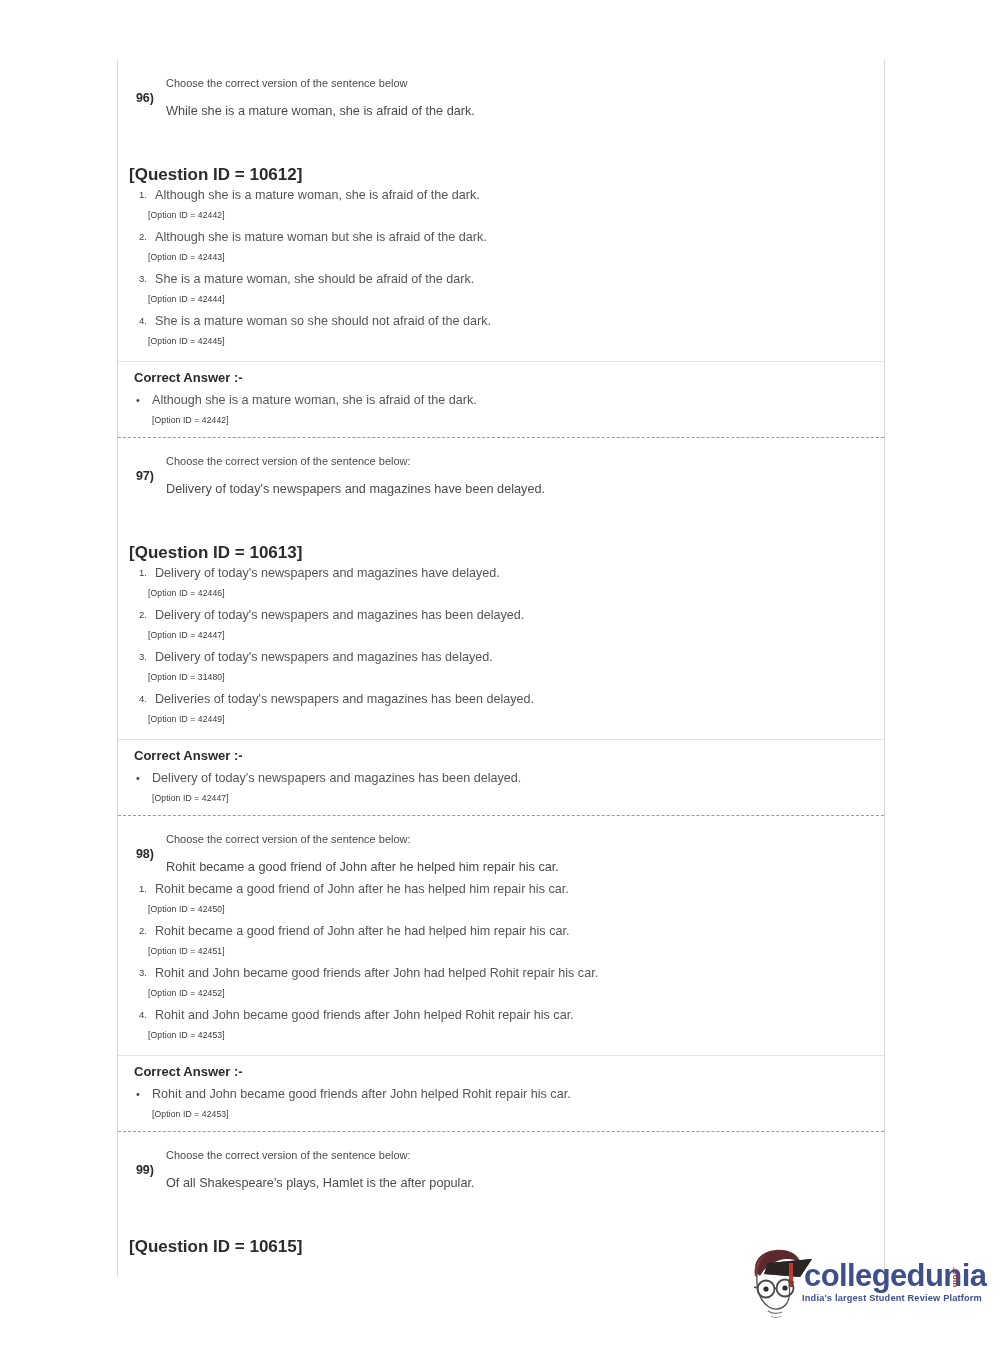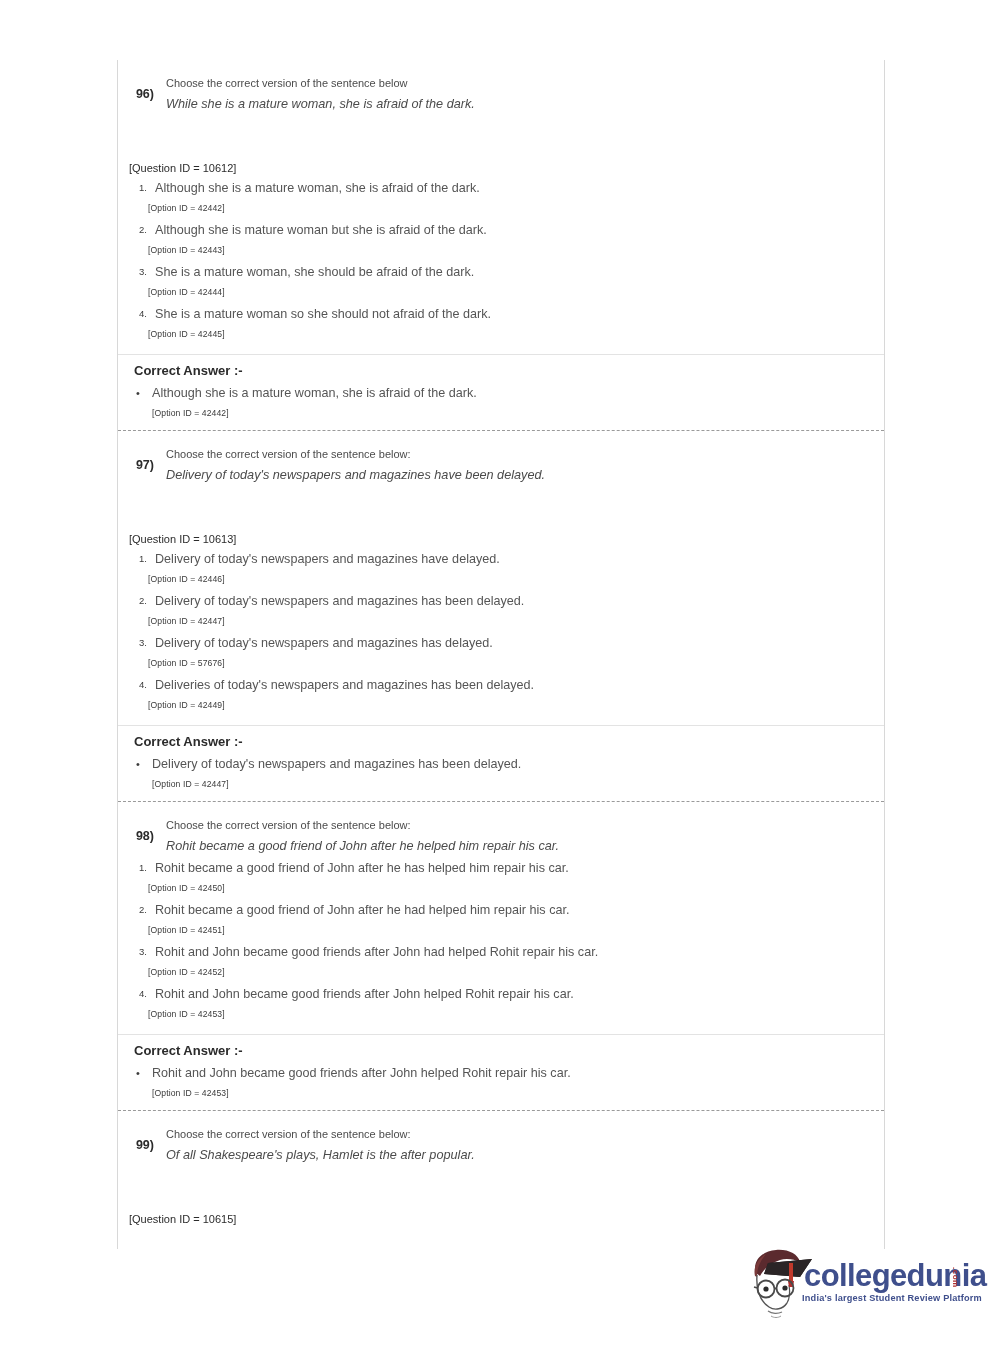--- a/index.html
+++ b/index.html
@@ -66,28 +66,27 @@
     flex: 1 1 auto;
   }
   .q-stem {
     font-size: 11px;
     color: #4b4b4b;
     line-height: 20px;
   }
   .q-sentence {
     font-size: 12.7px;
     color: #4b4b4b;
-    font-style: italic;
-    line-height: 20px;
-    margin-top: 1px;
+    line-height: 20px;
+    margin-top: 8px;
   }
 
   .q-id {
-    font-size: 11px;
-    font-weight: normal;
+    font-size: 17px;
+    font-weight: bold;
     color: #2b2b2b;
     padding: 46px 0 0 11px;
     line-height: 16px;
   }
 
   
   .options {
     padding: 0 0 4px 0;
     margin: 0;
   }
@@ -284,21 +283,21 @@
         <div class="option-row">
           <div class="option-num">2.</div>
           <div class="option-text">Delivery of today's newspapers and magazines has been delayed.</div>
         </div>
         <div class="option-id">[Option ID = 42447]</div>
 
         <div class="option-row">
           <div class="option-num">3.</div>
           <div class="option-text">Delivery of today's newspapers and magazines has delayed.</div>
         </div>
-        <div class="option-id">[Option ID = 57676]</div>
+        <div class="option-id">[Option ID = 31480]</div>
 
         <div class="option-row">
           <div class="option-num">4.</div>
           <div class="option-text">Deliveries of today's newspapers and magazines has been delayed.</div>
         </div>
         <div class="option-id">[Option ID = 42449]</div>
       </div>
 
       <div class="answer-divider"></div>
       <div class="answer-label">Correct Answer :-</div>

